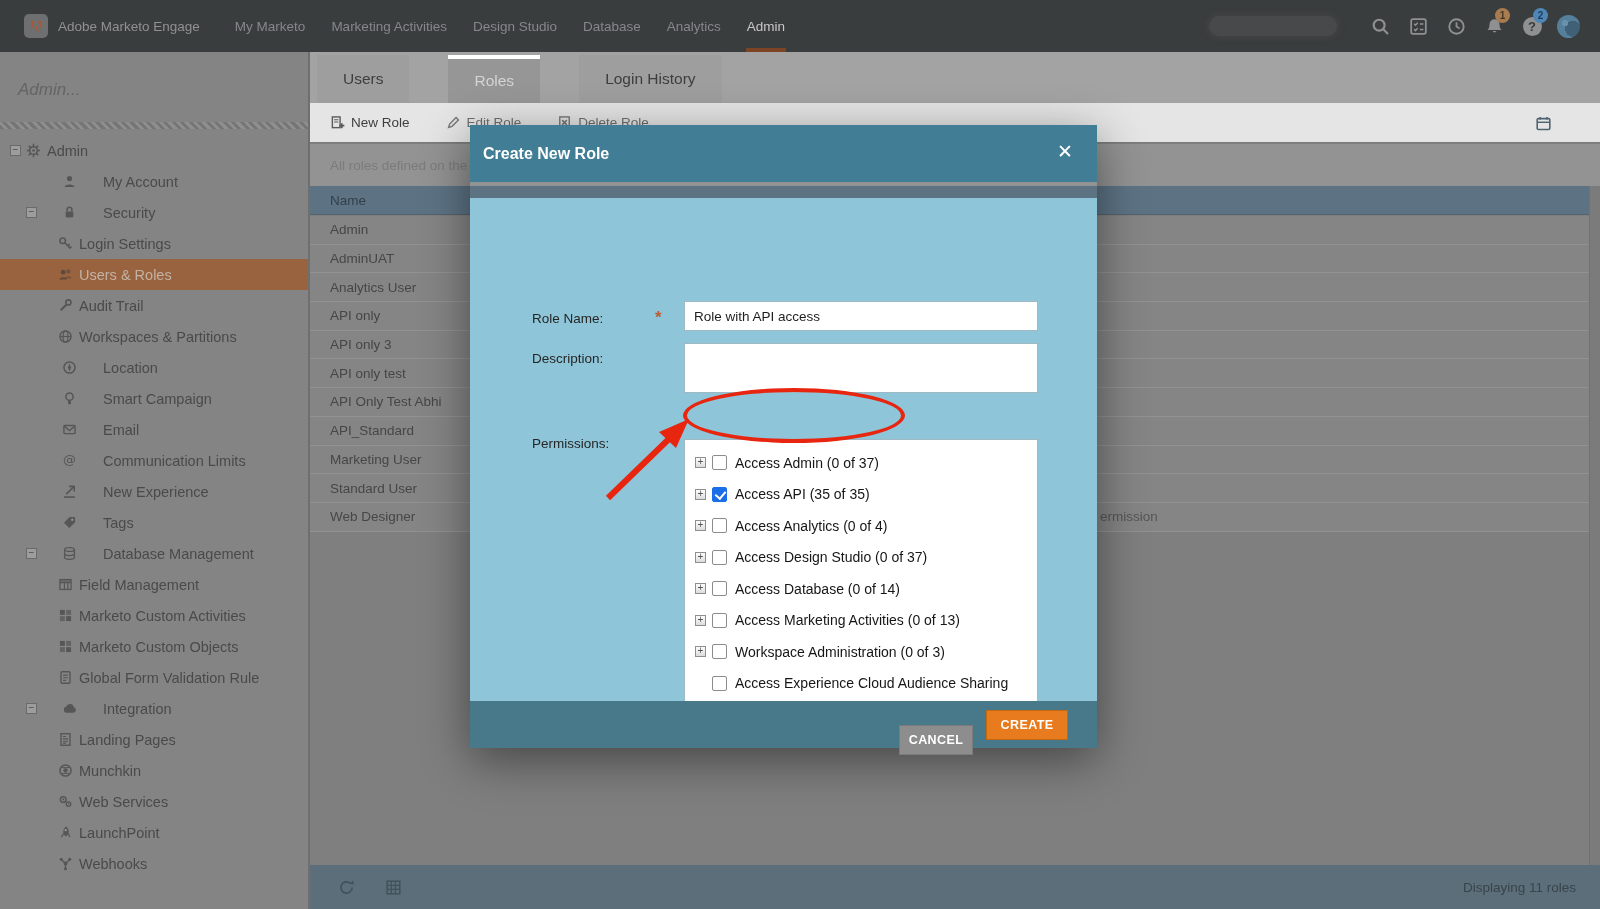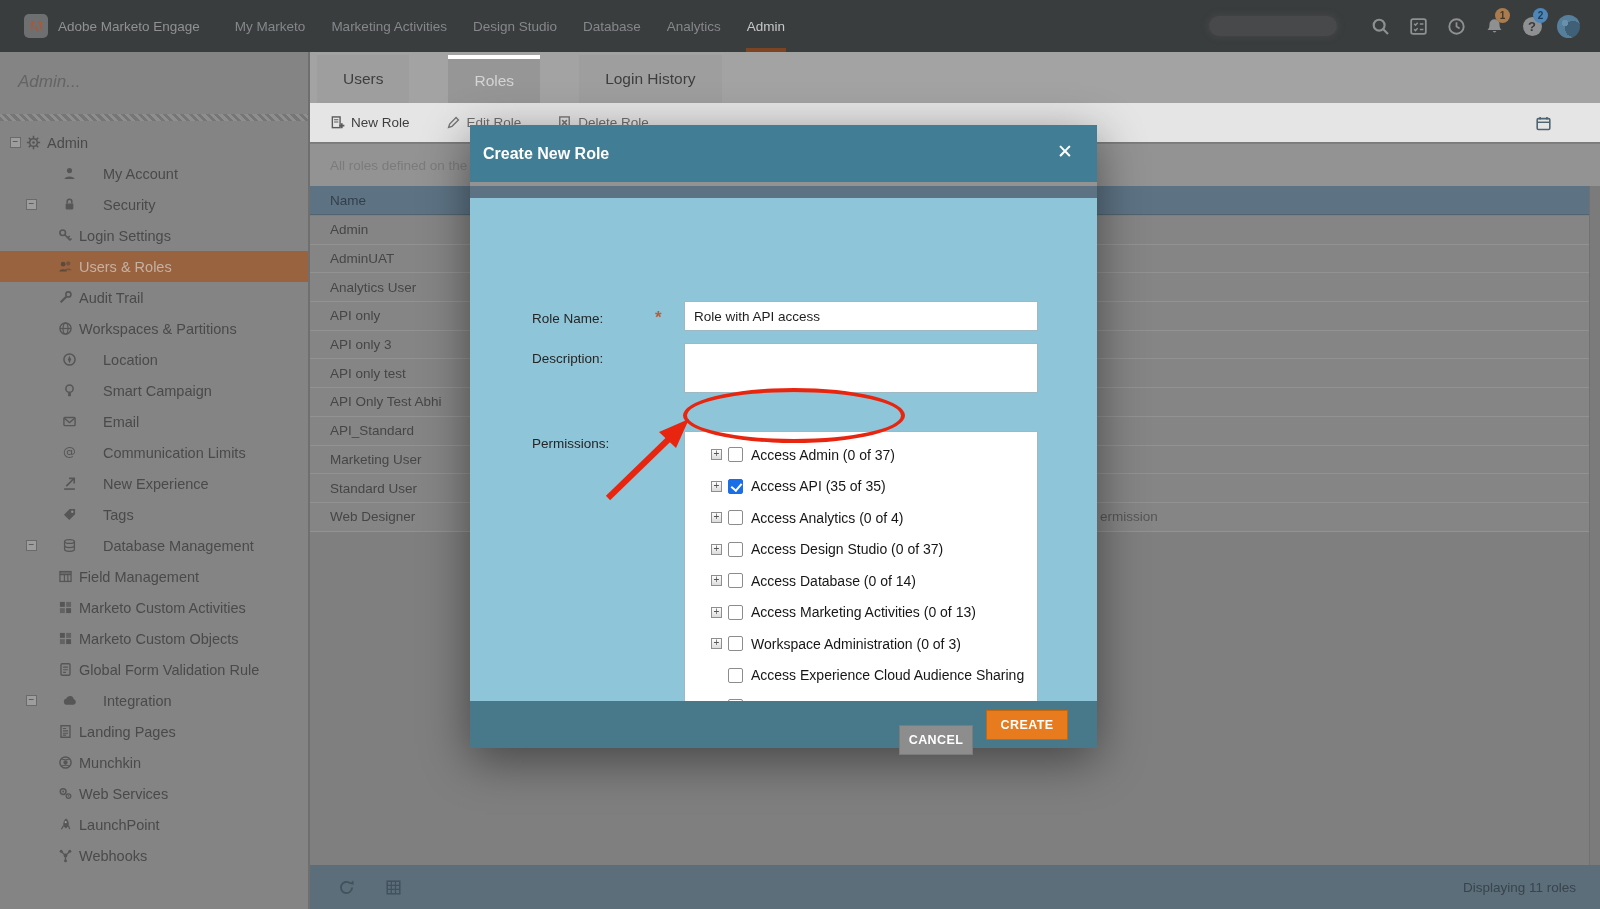--- a/index.html
+++ b/index.html
@@ -23,21 +23,21 @@
   .badge{position:absolute;top:8px;right:3px;width:15px;height:15px;border-radius:50%;font-size:10px;font-weight:bold;display:flex;align-items:center;justify-content:center;}
   .badge.b1{background:#a97c50;color:#463category;color:#443627;}
   .badge.b2{background:#4f86b8;color:#1e3c55;}
   .qcircle{width:19px;height:19px;border-radius:50%;background:#8e9091;color:#3a3c3d;font-weight:bold;font-size:13px;display:flex;align-items:center;justify-content:center;}
   .avatar{width:23px;height:23px;border-radius:50%;margin:0 20px 0 6px;background:
       radial-gradient(circle at 35% 35%, #6a91ab 0 3px, transparent 3px),
       radial-gradient(circle at 70% 60%, #3f6076 0 8px, transparent 8px),#567f9c;}
 
   
   .sidebar{position:absolute;left:0;top:52px;width:310px;bottom:0;background:#848484;border-right:2px solid #6f6f6f;box-sizing:border-box;}
-  .sfilter{padding:20px 0 22px 18px;color:#646464;font-size:17px;font-style:italic;}
+  .sfilter{padding:28px 0 22px 18px;color:#646464;font-size:17px;font-style:italic;}
   .hatch{height:7px;background:repeating-linear-gradient(45deg,#767676 0 3px,#8e8e8e 3px 6px);}
   .tree{padding-top:6px;}
   .titem{height:31px;display:flex;align-items:center;color:#4a4a4a;font-size:14.5px;cursor:default;}
   .titem .expbox{visibility:hidden;}
   .titem.expander .expbox{visibility:visible;}
   .titem.d0{padding-left:10px;}
   .titem.d1{padding-left:26px;gap:20px;}
   .titem.d2{padding-left:42px;}
   .titem.selected{background:#9a6340;color:#c3b2a3;}
   .expbox{width:11px;height:11px;box-sizing:border-box;border:1px solid #6a6a6a;background:#9d9d9d;color:#474747;
@@ -74,21 +74,21 @@
   .mhead{position:absolute;left:0;top:0;right:0;height:57px;background:#417e95;display:flex;align-items:center;}
   .mtitle{color:#ffffff;font-size:16px;font-weight:600;margin-left:13px;}
   .mclose{position:absolute;right:24px;top:17px;color:#fff;font-size:19px;font-weight:bold;cursor:default;line-height:20px;}
   .mbody{position:absolute;left:0;top:57px;right:0;bottom:47px;background:#8ec5d8;margin-top:16px;}
   .mlabel{position:absolute;left:62px;color:#262626;font-size:13.5px;}
   .req{position:absolute;left:185px;color:#bc5b32;font-size:17px;font-weight:bold;}
   .mfield{position:absolute;left:214px;width:354px;background:#ffffff;border:1px solid #9fb9c4;box-sizing:border-box;
           font-family:inherit;font-size:13.5px;color:#1e1e1e;padding:0 9px;}
   input.mfield{height:30px;}
   textarea.mfield{height:50px;resize:none;padding-top:5px;}
-  .permlist{position:absolute;left:214px;top:233px;width:354px;height:287px;background:#ffffff;border:1px solid #9fb9c4;box-sizing:border-box;overflow:hidden;padding:7px 0 0 26px;}
+  .permlist{position:absolute;left:214px;top:241px;width:354px;height:287px;background:#ffffff;border:1px solid #9fb9c4;box-sizing:border-box;overflow:hidden;padding:7px 0 0 10px;}
   .prow{height:31.5px;display:flex;align-items:center;font-size:14px;color:#161616;}
   .prow .expbox{background:linear-gradient(#fdfdfd,#dcdcdc);border-color:#8e8e8e;color:#555;margin-right:6px;}
   .prow.noexp .expbox{visibility:hidden;}
   .cb{width:15px;height:15px;box-sizing:border-box;border:1.5px solid #8c8c8c;border-radius:2px;background:#fff;margin-right:8px;flex:0 0 auto;position:relative;}
   .prow.checked .cb{background:#1a6fe8;border-color:#1a6fe8;}
   .prow.checked .cb::after{content:'';position:absolute;left:3.5px;top:1px;width:5px;height:8px;border:solid #fff;border-width:0 2px 2px 0;transform:rotate(40deg);}
   .mfoot{position:absolute;left:0;bottom:0;right:0;height:47px;background:#48798b;display:flex;align-items:center;justify-content:flex-end;padding-right:29px;box-sizing:border-box;}
   .mbtn{height:28px;display:flex;align-items:center;justify-content:center;font-size:12.5px;font-weight:bold;color:#fff;letter-spacing:.4px;margin-left:13px;cursor:default;}
   .mbtn.cancel{background:#8d8d8d;border:1px solid #7c7c7c;width:72px;margin-top:30px;}
   .mbtn.create{background:#e87b1e;border:1px solid #c4680f;width:80px;}

